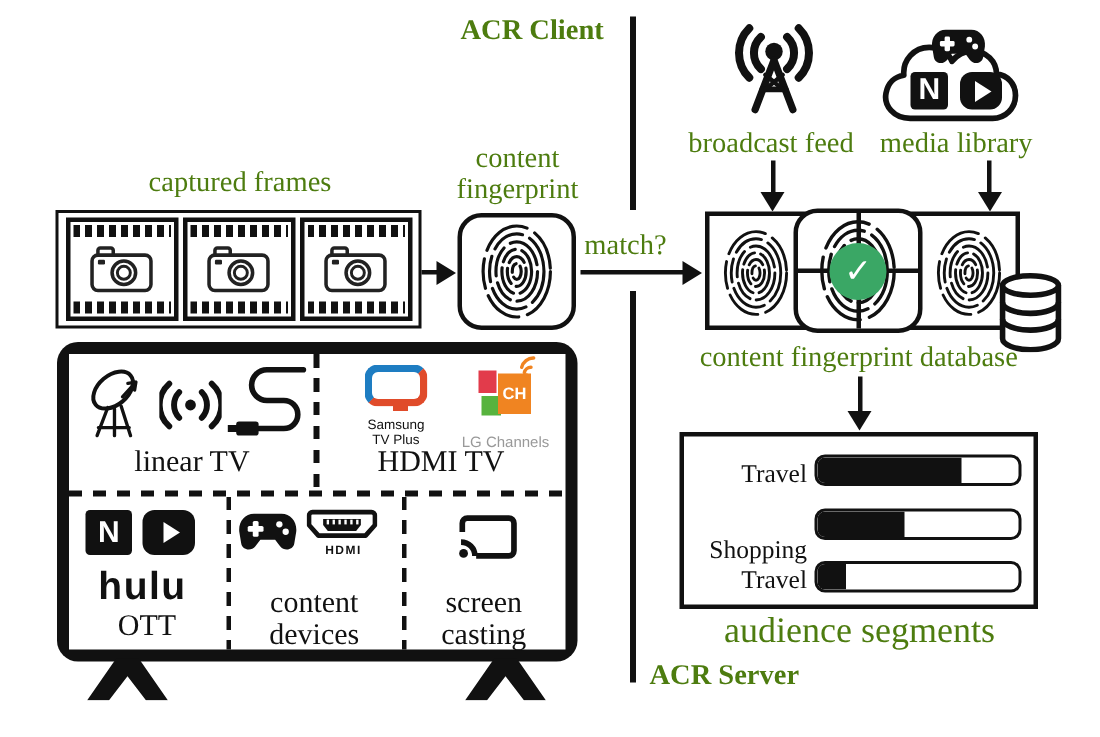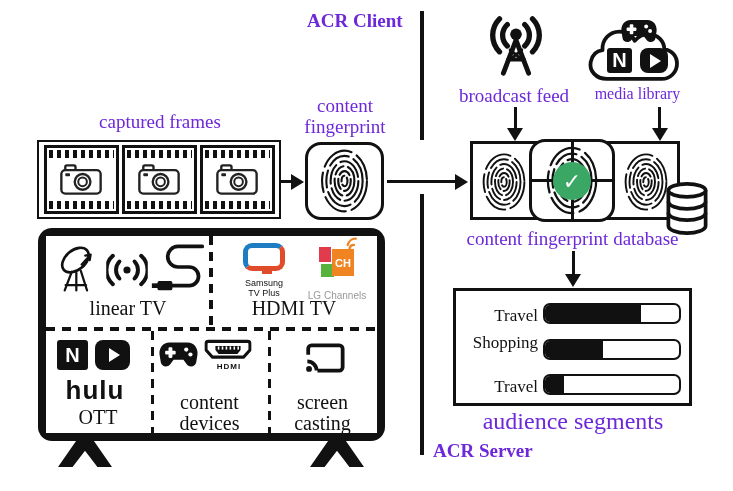--- a/index.html
+++ b/index.html
@@ -1,19 +1,19 @@
 <!DOCTYPE html>
 <html><head>
 <meta charset="utf-8">
 <style>
   html,body{margin:0;padding:0;background:#fff;}
   #stage{position:relative;width:733px;height:491px;background:#fff;overflow:hidden;
          font-family:"Liberation Serif",serif;color:#111;}
   .abs{position:absolute;}
-  .lbl{position:absolute;text-align:center;color:#6d28d9;font-family:"Liberation Serif",serif;}
+  .lbl{position:absolute;text-align:center;color:#4d7c0f;font-family:"Liberation Serif",serif;}
   .bold{font-weight:bold;}
   
   .hline{position:absolute;background:#111;height:3px;}
   .vline{position:absolute;background:#111;width:3px;}
   .arr-r{position:absolute;width:0;height:0;border-left:13px solid #111;
          border-top:8px solid transparent;border-bottom:8px solid transparent;}
   .arr-d{position:absolute;width:0;height:0;border-top:13px solid #111;
          border-left:8px solid transparent;border-right:8px solid transparent;}
   .divider{position:absolute;left:420px;width:3.5px;background:#111;}
   
@@ -209,41 +209,42 @@
   <div class="lbl" style="left:295px;top:96px;width:100px;font-size:19px;line-height:1.1">
     <span>content</span><br>
     <span>fingerprint</span>
   </div>
   <div class="fp-box">
     <svg style="position:absolute;left:5px;top:3px" width="63" height="66" viewBox="0 0 80 100">
         <use href="#fp"></use>
       </svg>
   </div>
 
+  <div class="lbl" style="left:384px;top:153px;width:66px;font-size:19px">match?</div>
   <div class="hline" style="left:387px;top:180px;width:70px"></div>
   <div class="arr-r" style="left:455px;top:173.5px"></div>
 
   <svg class="abs" style="left:484px;top:9px" width="64" height="72" viewBox="0 0 66 74">
       <use href="#antenna"></use>
     </svg>
   <div class="lbl" style="left:448px;top:85px;width:132px;font-size:19px">broadcast feed</div>
 
   <div class="abs" style="left:578px;top:3px;width:112px;height:84px">
     <svg class="abs" style="left:2px;top:15px" width="106" height="66" viewBox="0 0 116 78">
         <use href="#cloud"></use>
       </svg>
     <svg class="abs" style="left:40px;top:13px" width="42" height="30" viewBox="0 0 64 46">
         <use href="#gamepad"></use>
       </svg>
     <div class="nflx" style="left:29px;top:45px;width:25px;height:25px">N</div>
     <div class="yt" style="left:62px;top:45px;width:28px;height:25px">
       <div class="yt-tri"></div>
     </div>
   </div>
-  <div class="lbl" style="left:580px;top:85px;width:115px;font-size:16px">media library</div>
+  <div class="lbl" style="left:580px;top:85px;width:115px;font-size:19px">media library</div>
 
   <div class="vline" style="left:513.5px;top:107px;height:23px"></div>
   <div class="arr-d" style="left:507px;top:128px"></div>
   <div class="vline" style="left:658px;top:107px;height:23px"></div>
   <div class="arr-d" style="left:651.5px;top:128px"></div>
 
   <div class="db-box">
     <svg style="position:absolute;left:6px;top:8px" width="50" height="60" viewBox="0 0 80 100">
         <use href="#fp"></use>
       </svg>
@@ -265,21 +266,21 @@
   <div class="lbl" style="left:450px;top:228px;width:245px;font-size:19px">content fingerprint database</div>
 
   <div class="vline" style="left:571.5px;top:251px;height:25px"></div>
   <div class="arr-d" style="left:565px;top:274px"></div>
 
   <div class="aud-box">
     <div class="aud-label" style="top:15px">Travel</div>
     <div class="bar" style="top:12px">
       <div class="fill" style="width: 72%;"></div>
     </div>
-    <div class="aud-label" style="top:42px">Shopping</div>
+    <div class="aud-label" style="top:66px">Shopping</div>
     <div class="bar" style="top:48px">
       <div class="fill" style="width: 43%;"></div>
     </div>
     <div class="aud-label" style="top:86px">Travel</div>
     <div class="bar" style="top:83px">
       <div class="fill" style="width: 14%;"></div>
     </div>
   </div>
   <div class="lbl" style="left:468px;top:408px;width:210px;font-size:24px">audience segments</div>
 

